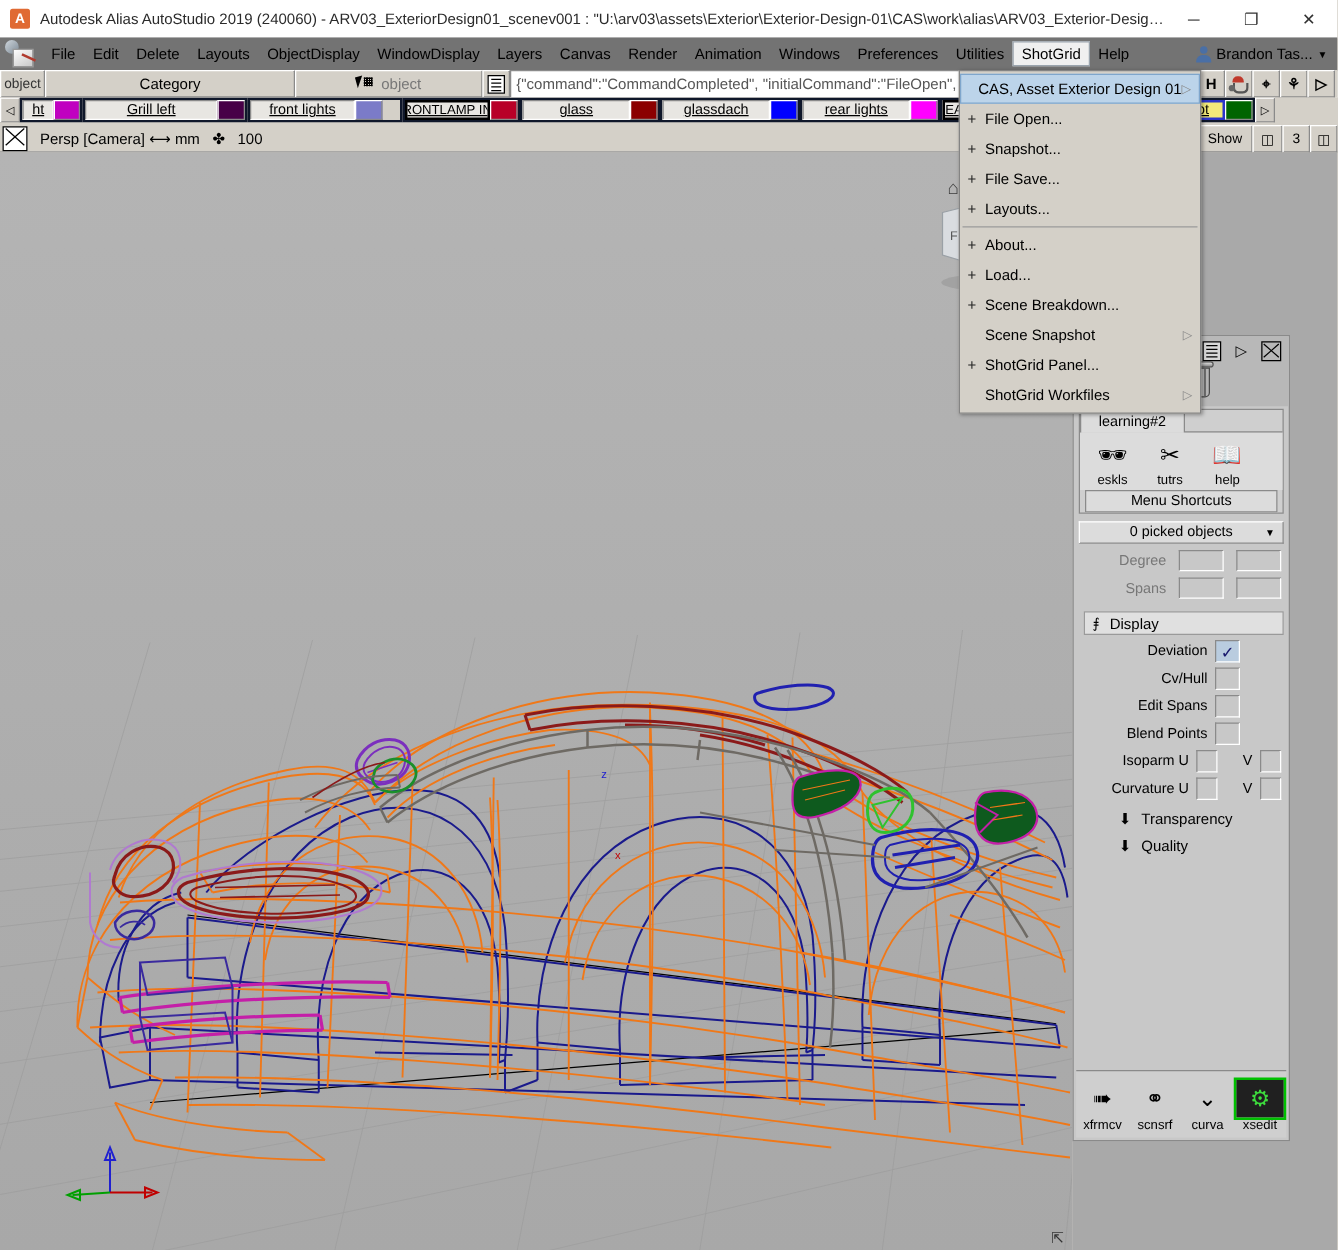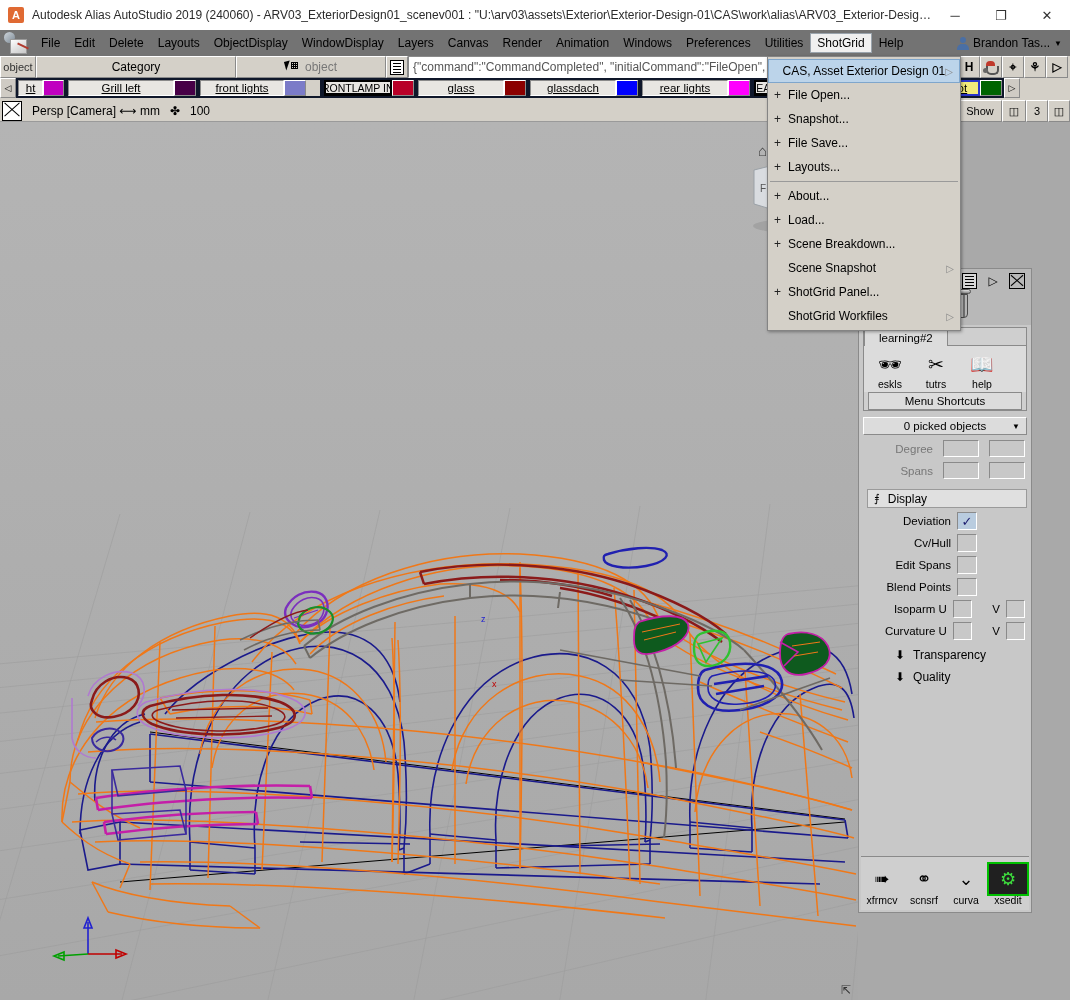--- a/index.html
+++ b/index.html
@@ -209,21 +209,21 @@
 
   .fieldrow{display:flex;align-items:center;margin:5px 6px 0 0;gap:10px;justify-content:center;}
   .fieldrow .flab{width:74px;text-align:right;font-size:11.5px;color:#777;}
   .fbox{height:17px;flex:1 1 0;background:#c8c8c8;border:1px solid;
     border-color:#8a8a8a #fff #fff #8a8a8a;box-sizing:border-box;}
 
   .sec{margin:10px 4px 0 8px;background:#e0e0e0;border:1px solid #9a9a9a;
     height:19px;display:flex;align-items:center;gap:8px;padding-left:6px;
     box-sizing:border-box;font-size:12px;}
   .sec .pin{font-size:11px;}
-  .cbrow{display:flex;align-items:center;margin:4px 6px 0 0;gap:6px;}
+  .cbrow{display:flex;align-items:center;margin:4px 6px 0 0;gap:6px;padding-left:15px;}
   .cbrow .clab{width:92px;text-align:right;font-size:11.5px;}
   .cb{width:20px;height:18px;background:#c8c8c8;border:1px solid;
     border-color:#8a8a8a #fff #fff #8a8a8a;box-sizing:border-box;
     display:flex;align-items:center;justify-content:center;font-size:13px;color:#1a1a6e;}
   .cb.on{background:#b9ccdf;}
   .cbrow .vlab{font-size:11.5px;margin-left:14px;}
   .arrowrow{display:flex;align-items:center;gap:8px;margin:8px 0 0 36px;font-size:12px;}
   .arrowrow .dn{font-size:12px;}
 
   .rp-bottom{position:absolute;left:2px;right:2px;bottom:2px;height:54px;

